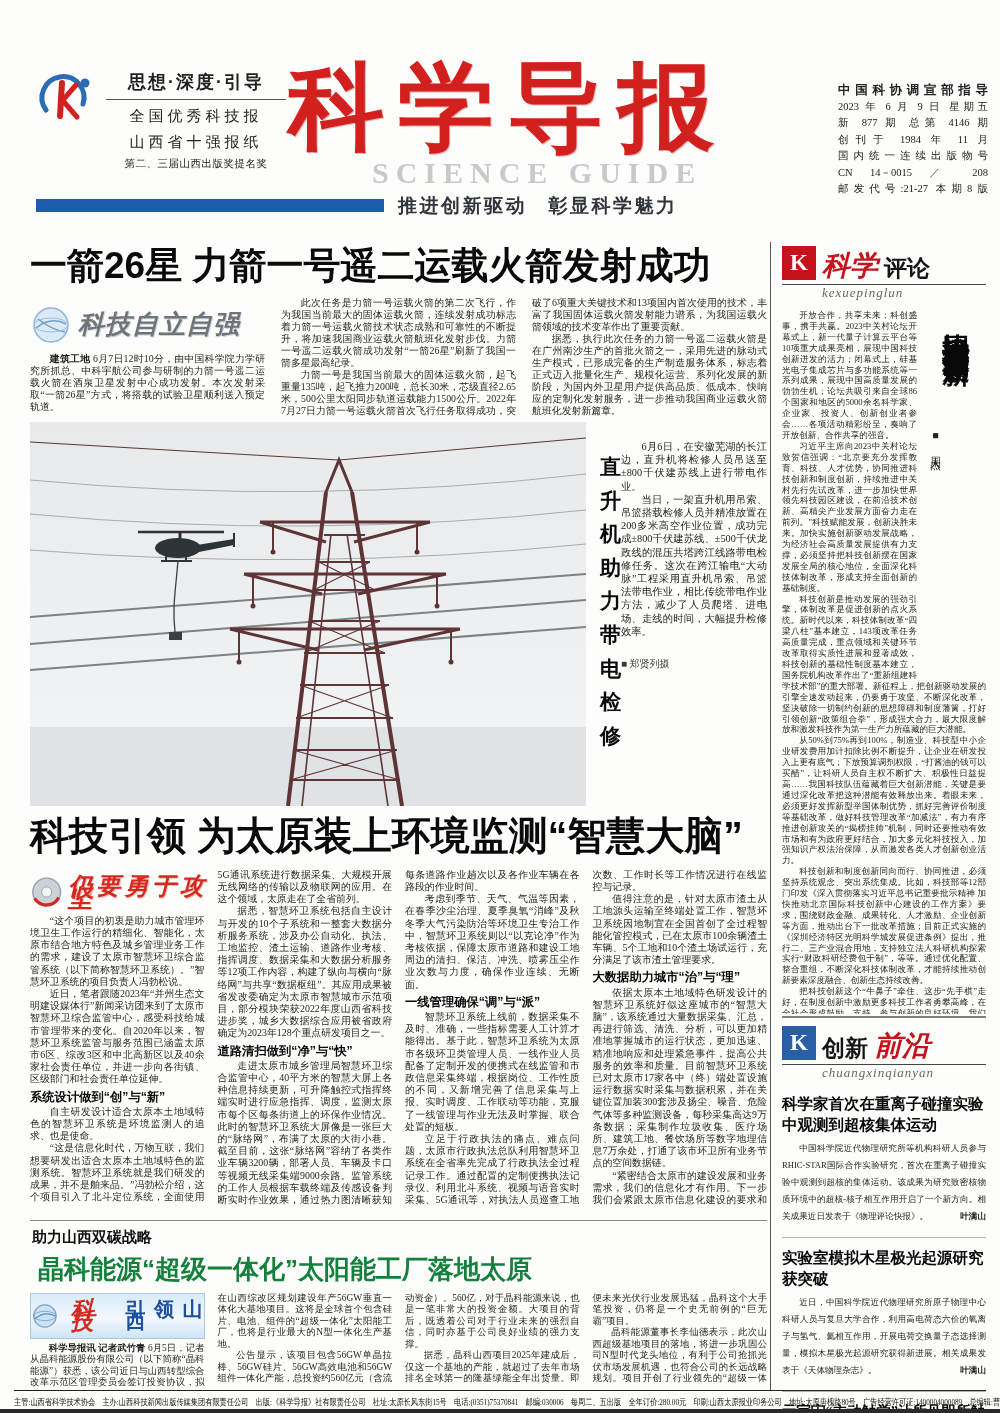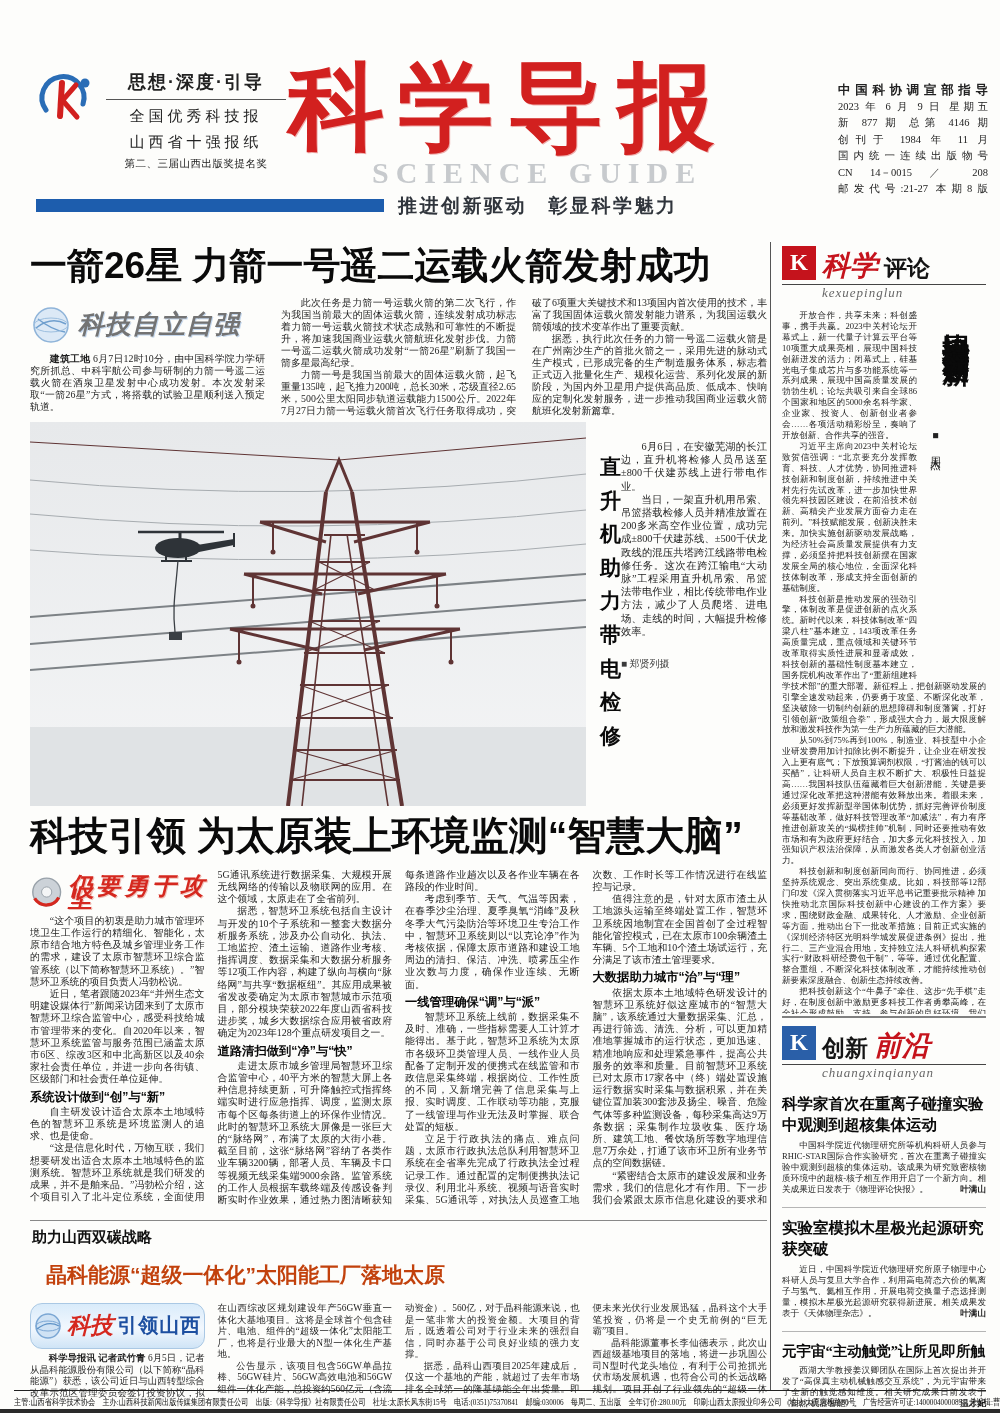--- a/index.html
+++ b/index.html
@@ -59,25 +59,25 @@
             font-size:9.9px;line-height:12.2px;}
   .badge-env{break-inside:avoid;height:46px;display:flex;align-items:center;gap:5px;}
   .badge-env .txt{font-size:24px;font-weight:900;font-style:italic;color:#d5281f;letter-spacing:0.5px;
                   text-shadow:1px 1px 0 #f0c0b8;}
   .subhead{font-family:"Liberation Sans","DejaVu Sans",sans-serif;font-size:12.3px;font-weight:bold;
            margin:5px 0 3px;break-after:avoid;color:#0a0a0a;}
 
   
   .jinko{position:absolute;left:30px;top:1228px;width:737px;}
   .kicker{font-size:15px;font-weight:bold;margin:0 0 3px 2px;color:#111;}
-  .jinko h1{margin:16px;font-size:21px;line-height:1.15;font-weight:900;color:#c2410c;white-space:nowrap;}
+  .jinko h1{margin:8px;font-size:26px;line-height:1.15;font-weight:900;color:#15803d;white-space:nowrap;}
   .jinko-body{margin-top:7px;height:99px;overflow:hidden;column-count:4;column-gap:13px;
               font-size:9.4px;line-height:11.5px;}
-  .badge-jk{break-inside:avoid;height:44px;margin-bottom:4px;display:flex;align-items:center;justify-content:center;gap:4px;
-            background:linear-gradient(180deg,#d9ebfa,#f2f8fe 55%,#cfe4f6);border:1px solid #aac8e4;border-radius:12px;}
+  .badge-jk{break-inside:avoid;height:44px;margin-bottom:4px;display:flex;align-items:center;justify-content:center;gap:12px;
+            background:linear-gradient(180deg,#d9ebfa,#f2f8fe 55%,#cfe4f6);border:1px solid #aac8e4;border-radius:0;}
   .badge-jk .red{font-size:23px;font-weight:900;font-style:italic;color:#d5281f;font-family:"Liberation Serif",serif;}
   .badge-jk .blu{font-size:20px;font-weight:900;color:#1d4fa0;letter-spacing:1px;}
 
   
   .sb-brand{display:flex;align-items:flex-end;gap:6px;}
   .kbox{width:34px;height:34px;display:flex;align-items:center;justify-content:center;color:#fff;
         font-weight:900;font-size:23px;font-family:"Liberation Serif",serif;}
   .kbox.red{background:#c5131c;} .kbox.blue{background:#2a5fa8;}
   .scr{font-size:28px;font-weight:900;font-style:italic;color:#c5131c;font-family:"Liberation Serif",serif;line-height:1;}
   .pln{font-size:23px;font-weight:600;color:#141414;line-height:1;}
@@ -90,21 +90,21 @@
   .vbyline{writing-mode:vertical-rl;font-size:10.5px;color:#222;margin-top:118px;width:16px;letter-spacing:2px;}
   .vtitle{writing-mode:vertical-rl;font-size:27px;font-weight:900;line-height:1.15;letter-spacing:2px;
           color:#0a0a0a;height:352px;}
   .sb-div{position:absolute;left:782px;top:1016px;width:204px;border-top:2px solid #808080;}
 
   .front{position:absolute;left:782px;top:1026px;width:204px;}
   .fa{margin-top:12px;}
   .fa.sep{border-top:1px solid #b5b5b5;padding-top:9px;}
   .fa h3{margin:0 0 4px;font-size:15.5px;line-height:1.38;font-weight:900;color:#0a0a0a;}
   .fa h3.one{font-size:14.5px;white-space:nowrap;}
-  .fa p{margin:0;text-indent:2em;font-size:8.6px;line-height:11px;}
+  .fa p{margin:0;text-indent:2em;font-size:8.6px;line-height:17px;}
   .fbl{float:right;font-weight:bold;}
 
   
   .footer{position:absolute;left:14px;top:1390px;width:972px;border-top:1.5px solid #222;padding-top:5px;}
   .footer .ft{font-size:9px;white-space:nowrap;transform:scaleX(0.80);transform-origin:left center;color:#111;}
   .bottom-bar{position:absolute;left:0;top:1409px;width:1000px;height:4px;background:#2a2a2a;}
 </style>
 </head>
 <body>
 

